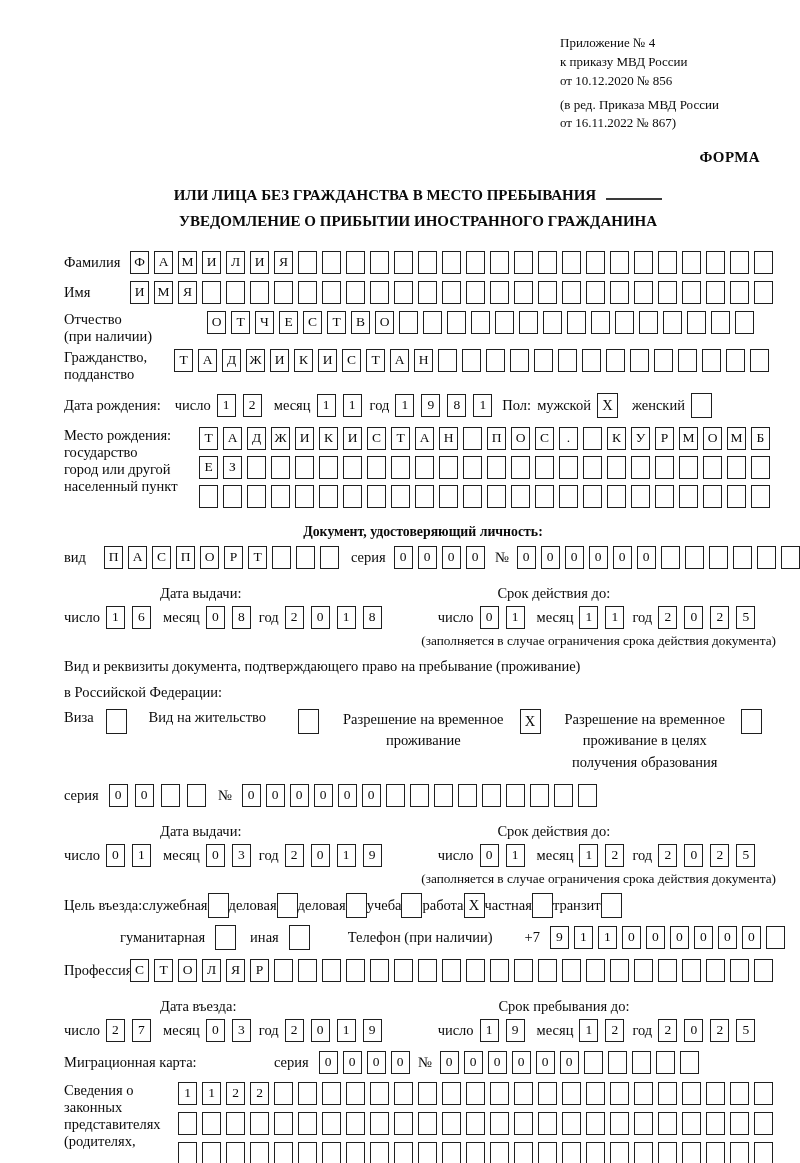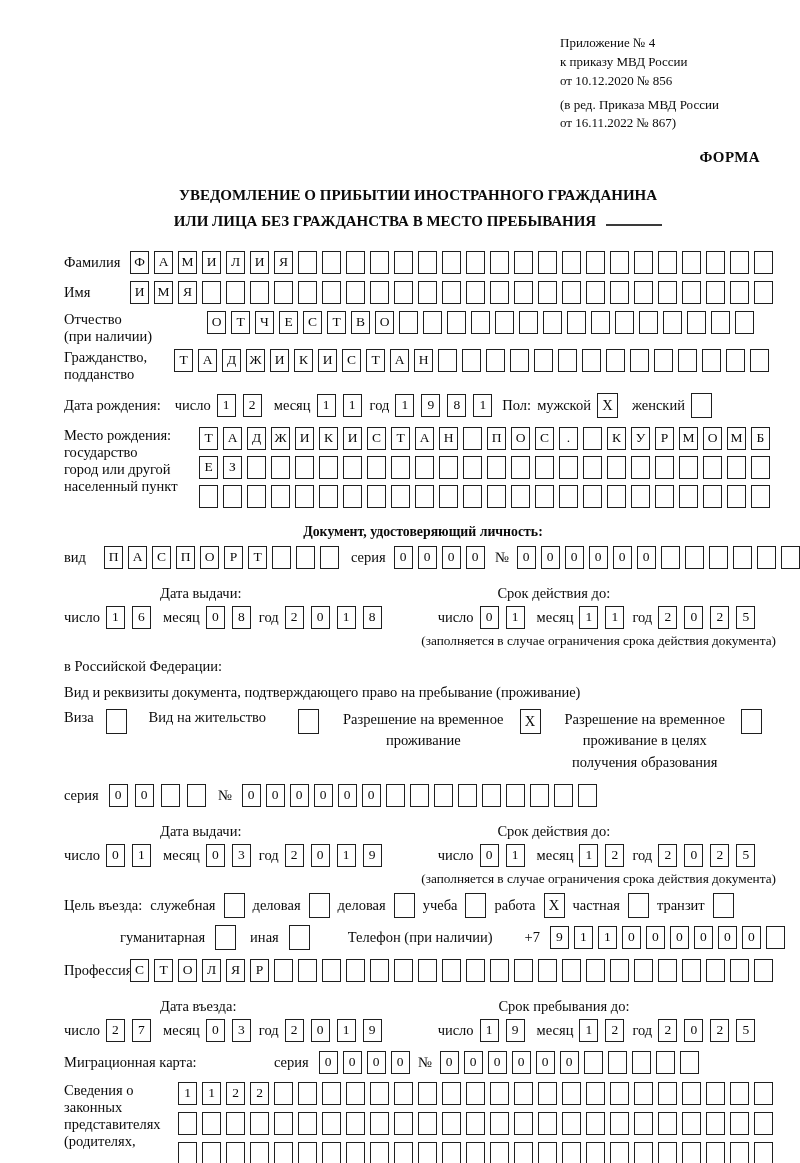--- a/index.html
+++ b/index.html
@@ -45,24 +45,24 @@
     <div>Приложение № 4</div>
     <div>к приказу МВД России</div>
     <div>от 10.12.2020 № 856</div>
     <div class="gap">(в ред. Приказа МВД России</div>
     <div>от 16.11.2022 № 867)</div>
   </div>
 
   <div class="forma">ФОРМА</div>
 
   <div class="title">
-    <div>УВЕДОМЛЕНИЕ О ПРИБЫТИИ ИНОСТРАННОГО ГРАЖДАНИНА</div>
     <div>
       <span>ИЛИ ЛИЦА БЕЗ ГРАЖДАНСТВА В МЕСТО ПРЕБЫВАНИЯ</span><span class="blank-line"></span>
     </div>
+    <div>УВЕДОМЛЕНИЕ О ПРИБЫТИИ ИНОСТРАННОГО ГРАЖДАНИНА</div>
   </div>
 
 
   <div class="row" style="margin-top:16px;">
     <span class="lbl" style="width:66px;">Фамилия</span>
     <span class="boxes">
         <span class="cell">Ф</span>
         <span class="cell">А</span>
         <span class="cell">М</span>
         <span class="cell">И</span>
@@ -383,22 +383,22 @@
     <span class="boxes" style="gap:7px;">
         <span class="cell">2</span>
         <span class="cell">0</span>
         <span class="cell">2</span>
         <span class="cell">5</span>
       </span>
   </div>
 
   <div class="note">(заполняется в случае ограничения срока действия документа)</div>
 
+  <div class="intro">Вид и реквизиты документа, подтверждающего право на пребывание (проживание)</div>
   <div class="intro">в Российской Федерации:</div>
-  <div class="intro">Вид и реквизиты документа, подтверждающего право на пребывание (проживание)</div>
 
   <div class="row opts top">
     <span class="dl">Виза</span>
     <span class="checkbox" style="margin-left:-10px;"></span>
     <span class="dl" style="margin-left:6px;">Вид на жительство</span>
     <span class="checkbox" style="margin-left:10px;"></span>
     <span class="optcol" style="margin-left:8px;">
       <span>Разрешение на временное</span>
       <span>проживание</span>
     </span>
@@ -476,21 +476,21 @@
     <span class="boxes" style="gap:7px;">
         <span class="cell">2</span>
         <span class="cell">0</span>
         <span class="cell">2</span>
         <span class="cell">5</span>
       </span>
   </div>
 
   <div class="note">(заполняется в случае ограничения срока действия документа)</div>
 
-  <div class="row" style="margin-top:6px;gap:8px;">
+  <div class="row" style="margin-top:6px;">
     <span class="dl" style="margin-right:0;">Цель въезда:</span>
     <span>служебная</span>
     <span class="checkbox"></span>
     <span>деловая</span>
     <span class="checkbox"></span>
     <span>деловая</span>
     <span class="checkbox"></span>
     <span>учеба</span>
     <span class="checkbox"></span>
     <span>работа</span>

